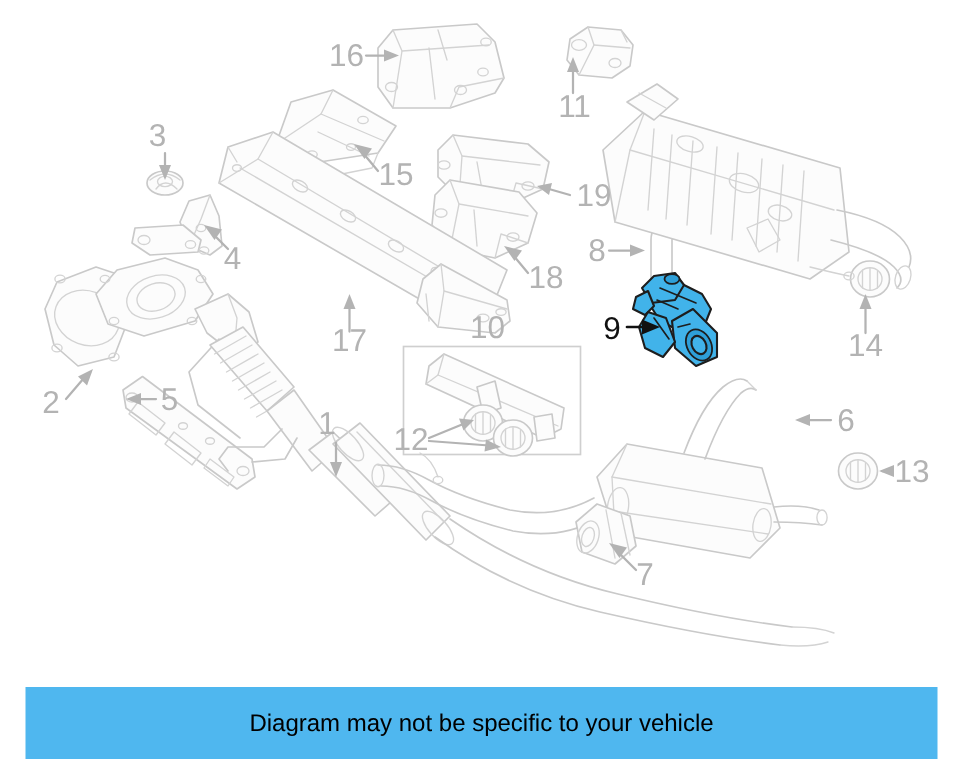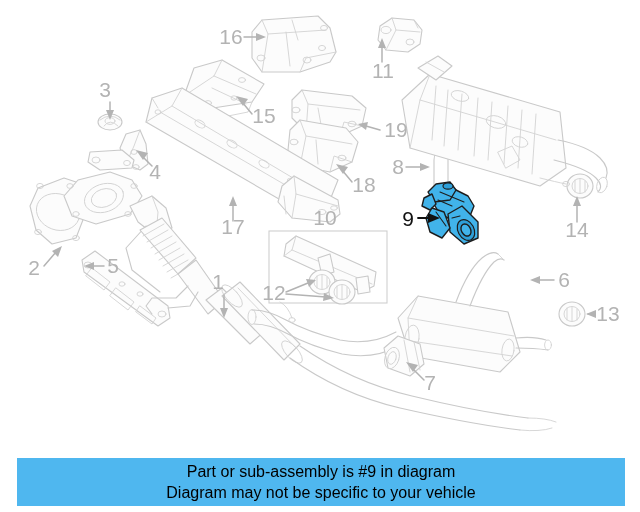--- a/index.html
+++ b/index.html
@@ -403,15 +403,14 @@
     <text class="cal" x="231" y="44" text-anchor="middle">16</text>
     <text class="cal" x="233" y="234" text-anchor="middle">17</text>
     <text class="cal" x="364" y="192" text-anchor="middle">18</text>
     <text class="cal" x="396" y="137" text-anchor="middle">19</text>
   </g>
 
 </svg>
 </div>
 
 <div id="notice-banner">
-  <div class="line">Part or sub-assembly is #9 in diagram</div>
   <div class="line">Diagram may not be specific to your vehicle</div>
 </div>
 
 </body></html>

